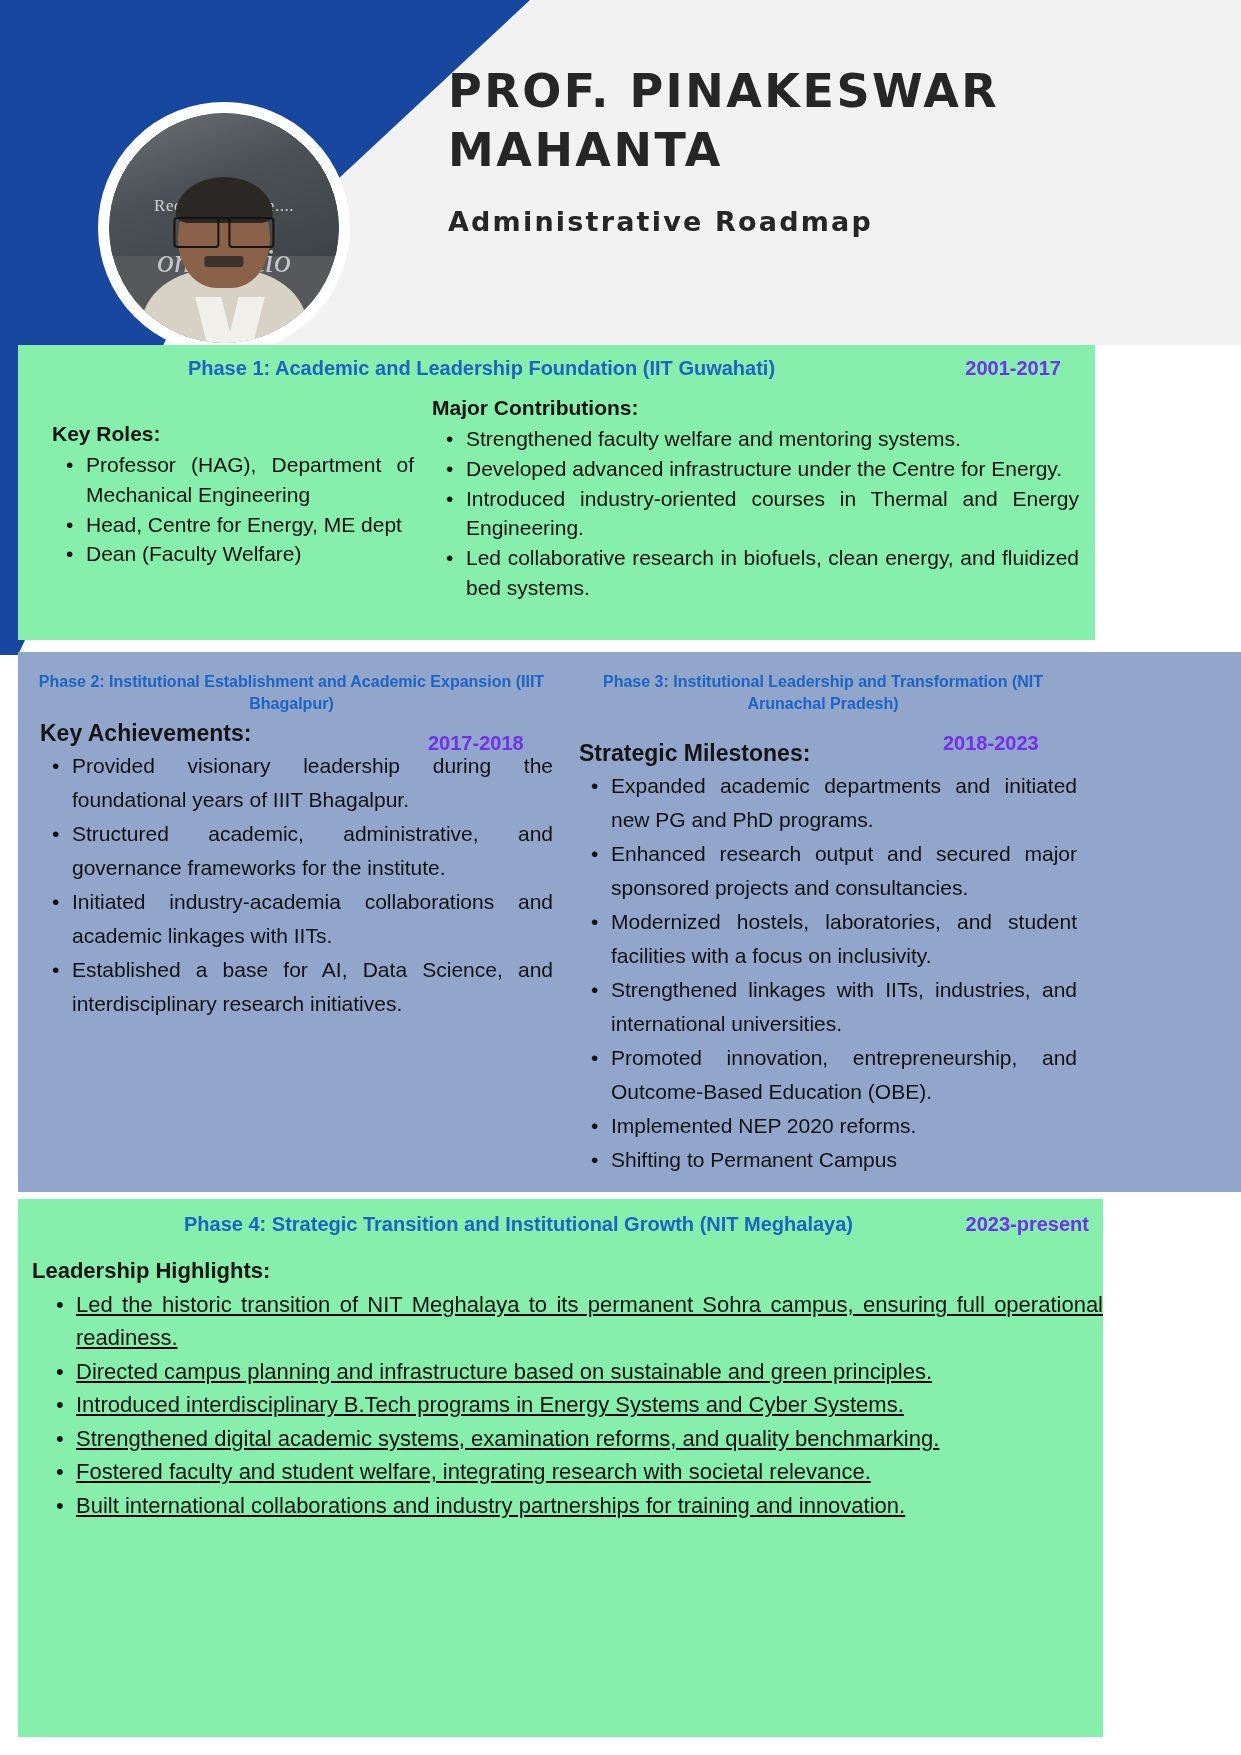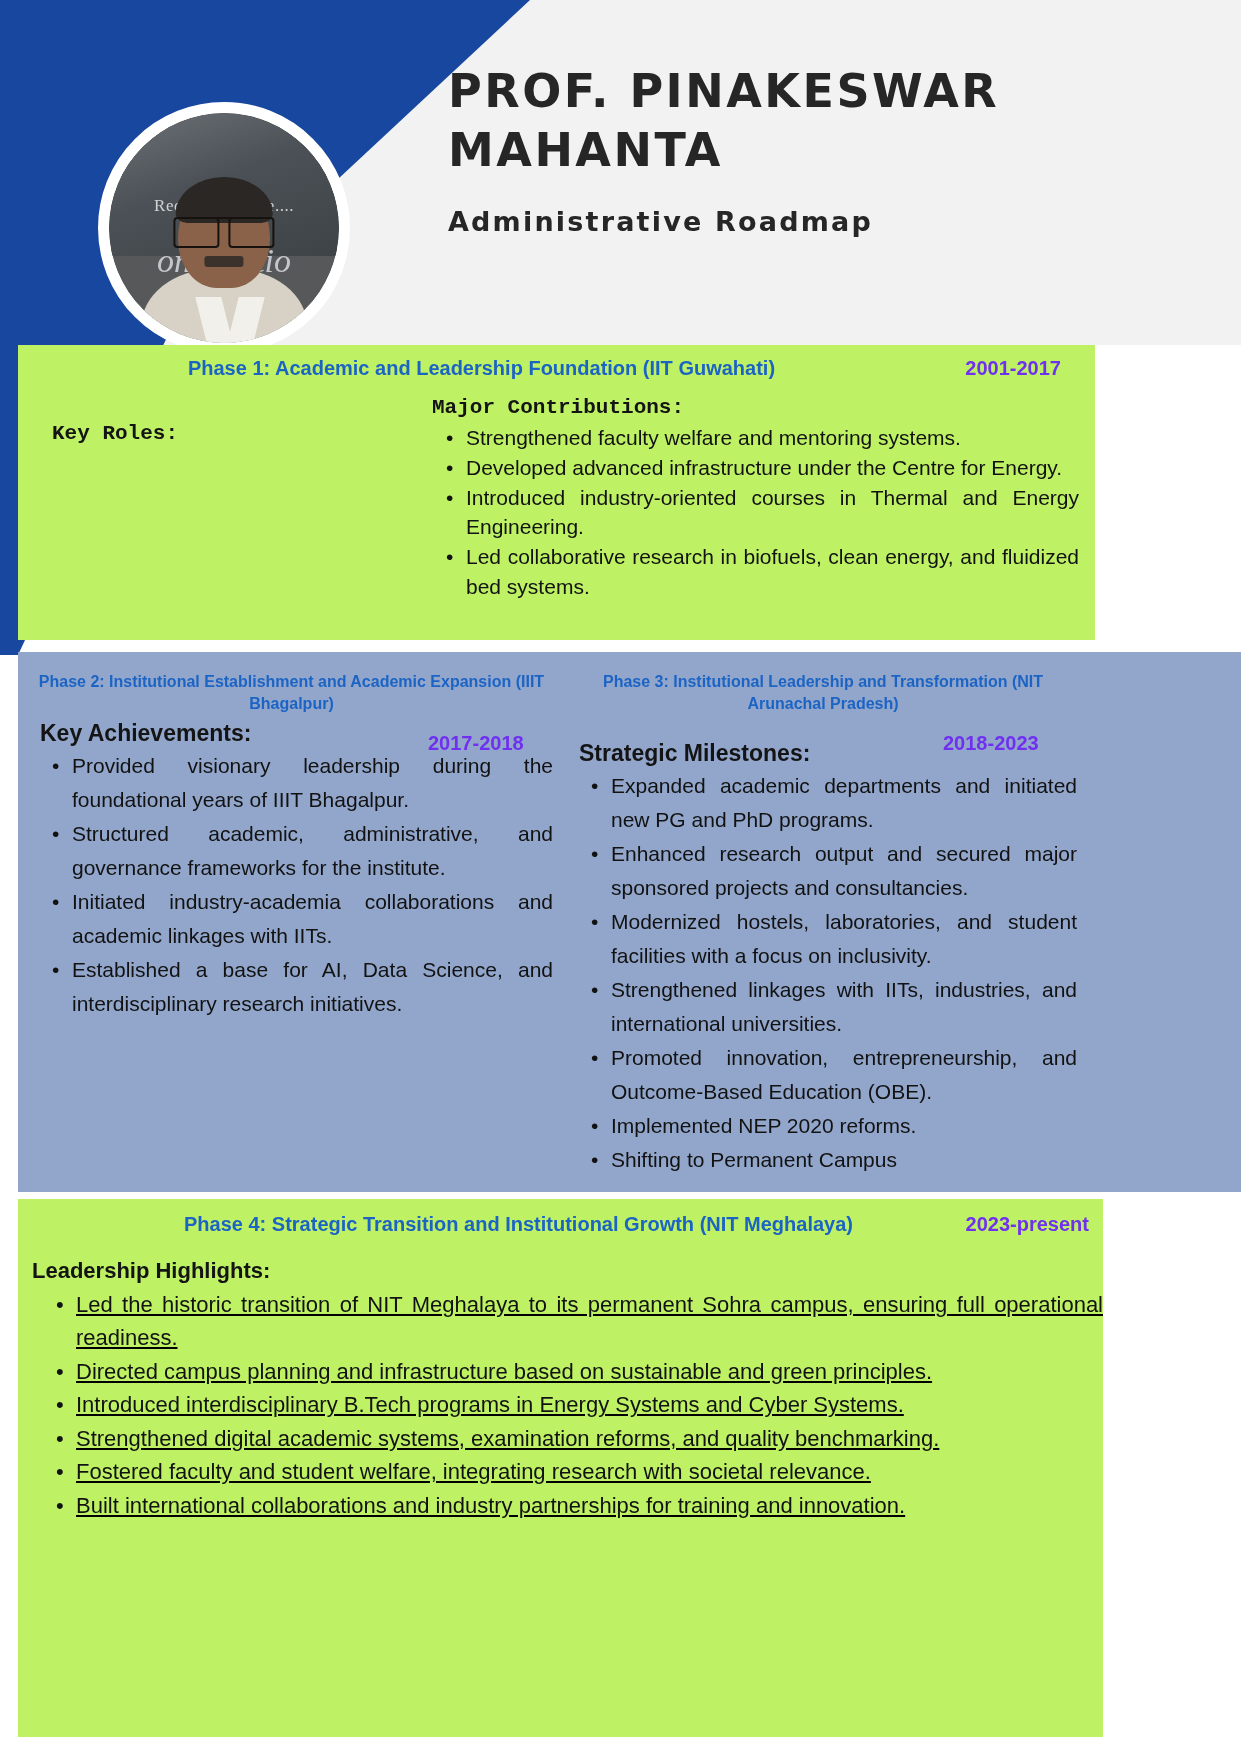--- a/index.html
+++ b/index.html
@@ -154,21 +154,21 @@
     font-weight: bold;
     letter-spacing: 2.2px;
     color: #262626;
   }
 
   
   .panel {
     position: absolute;
     box-sizing: border-box;
   }
-  .panel.grey  { background: #bef264; }
+  .panel.grey  { background: #86efac; }
   .panel.blue  { background: #92a6cb; }
 
   .phase-title {
     text-align: center;
     color: #1c64c4;
     font-family: "Liberation Sans", sans-serif;
     font-size: 20px;
     font-weight: bold;
     line-height: 1.35;
     margin: 0;
@@ -209,21 +209,21 @@
   
   #phase1 {
     left: 18px; top: 345px;
     width: 1077px; height: 295px;
   }
   #phase1 .phase-title { padding-top: 10px; padding-right: 150px; font-size: 20px; }
   #phase1 .phase-years { right: 34px; top: 12px; margin-left: 28px; }
   #phase1 .cols { display: flex; padding: 14px 16px 0 34px; }
   #phase1 .col-left  { width: 380px; padding-right: 18px; box-sizing: border-box; }
   #phase1 .col-right { flex: 1; }
-  #phase1 .sec-head { font-size: 21px; margin-bottom: 4px; font-family: Liberation Mono, monospace; }
+  #phase1 .sec-head { font-size: 21px; margin-bottom: 4px; }
   #phase1 .col-left .sec-head { margin-top: 26px; }
   #phase1 ul.bul > li { font-size: 21px; line-height: 1.42; }
 
   
   #band23 {
     left: 18px; top: 652px;
     width: 1259px; height: 540px;
     background: #92a6cb;
   }
   #band23 .inner { display: flex; height: 100%; }
@@ -279,20 +279,25 @@
   </div>
 </div>
 <div class="blue-wedge-lower"></div>
 
 <div class="panel grey" id="phase1">
   <div class="phase-title">Phase 1: Academic and Leadership Foundation (IIT Guwahati)</div>
   <div class="phase-years">2001-2017</div>
   <div class="cols">
     <div class="col-left">
       <div class="sec-head">Key Roles:</div>
+      <ul class="bul">
+        <li>Professor (HAG), Department of Mechanical Engineering</li>
+        <li>Head, Centre for Energy, ME dept</li>
+        <li>Dean (Faculty Welfare)</li>
+      </ul>
     </div>
     <div class="col-right">
       <div class="sec-head">Major Contributions:</div>
       <ul class="bul">
         <li>Strengthened faculty welfare and mentoring systems.</li>
         <li>Developed advanced infrastructure under the Centre for Energy.</li>
         <li>Introduced industry-oriented courses in Thermal and Energy Engineering.</li>
         <li>Led collaborative research in biofuels, clean energy, and fluidized bed systems.</li>
       </ul>
     </div>

